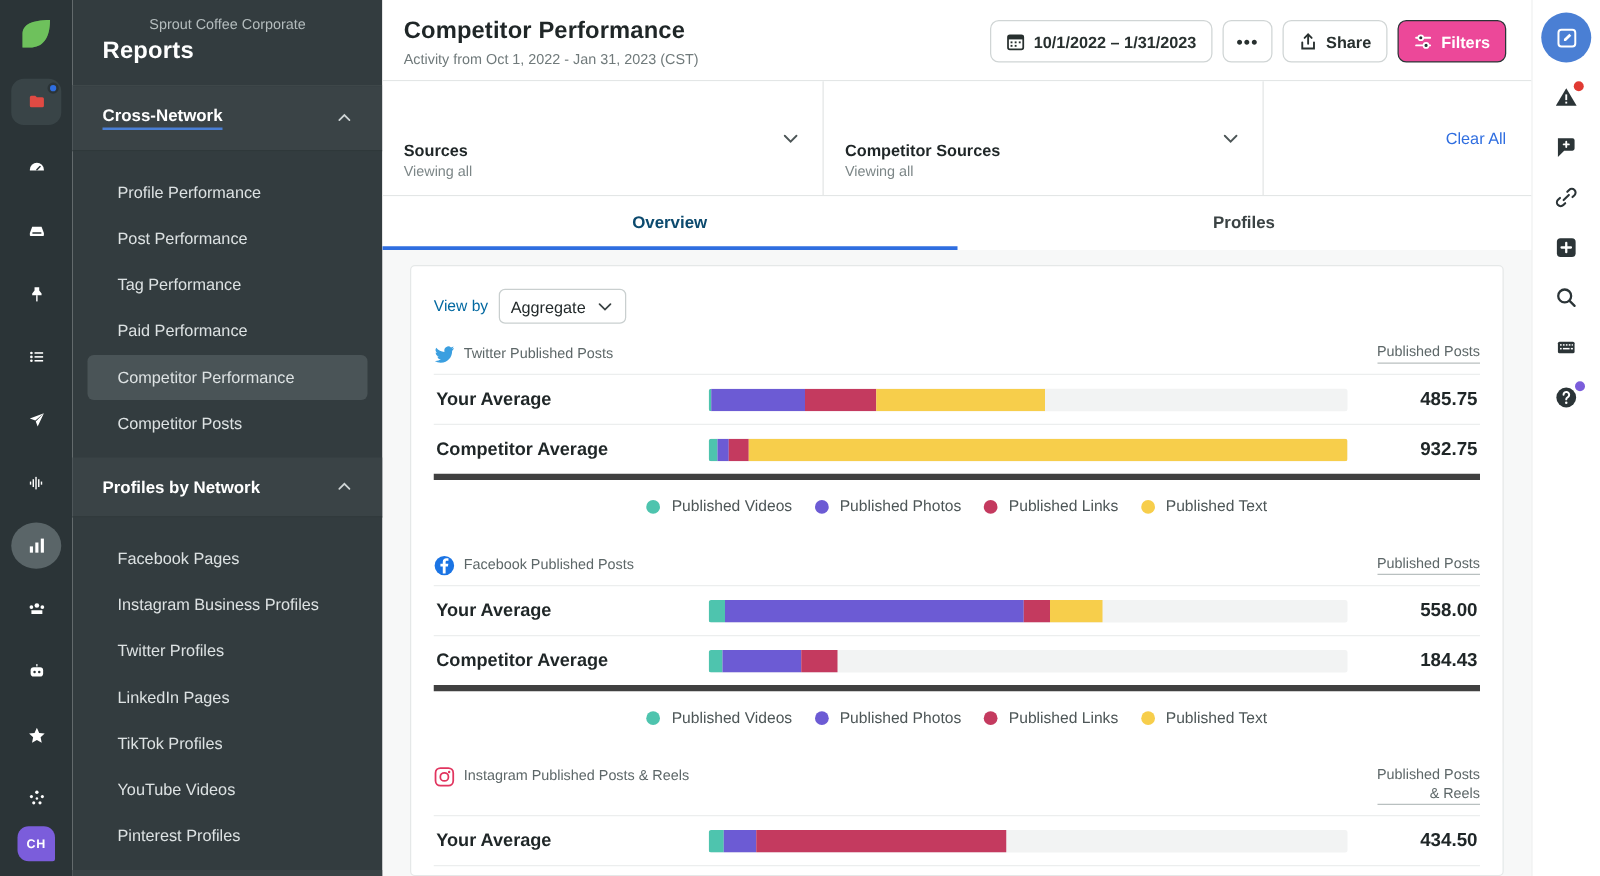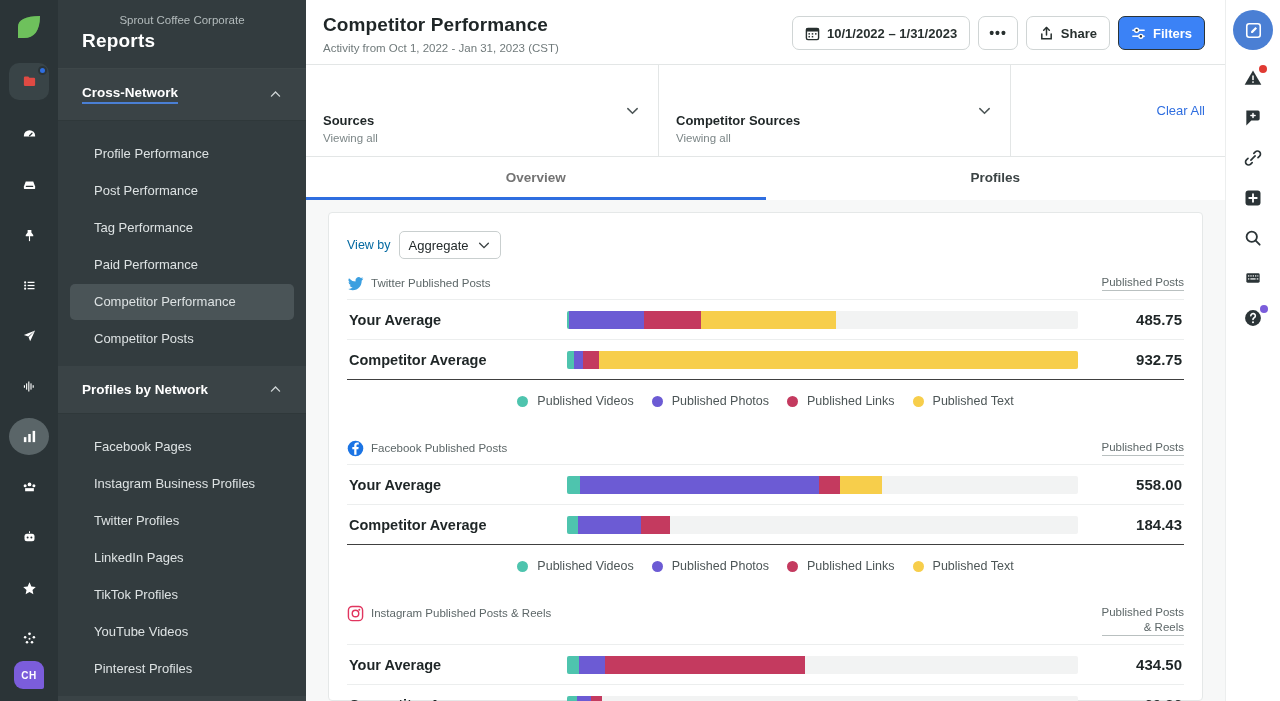--- a/index.html
+++ b/index.html
@@ -87,41 +87,41 @@
   .page-title { font-size: 19px; font-weight: 700; color: #1f2627; letter-spacing:.1px;}
   .page-sub { font-size: 11.5px; color: #707a7b; margin-top: 6px; }
   .top-actions { display: flex; align-items: flex-end; gap: 8px; margin-top: 2px; border-radius: 16px; }
   .btn {
     border: 1px solid #d0d5d5; background: #fff; border-radius: 7px;
     height: 34px; padding: 0 12px;
     display: flex; align-items: center; gap: 7px;
     font-size: 13px; font-weight: 700; color: #28302f;
   }
   .btn.icon-only { padding: 0 10px; }
-  .btn.dark { background: #3b82f6; color: #fff; border-color: #2b3437; }
+  .btn.dark { background: #ec4899; color: #fff; border-color: #2b3437; }
   .ic { width: 15px; height: 15px; display: inline-block; flex: 0 0 15px; }
 
   .filterbar { background: #fff; display: flex; border-bottom: 1px solid #e3e6e6; }
   .filter-cell {
     padding: 12px 18px 12px 17px; border-right: 1px solid #e3e6e6;
     display: flex; align-items: center; justify-content: space-between;
   }
   .filter-cell.c1 { width: 353px; }
   .filter-cell.c2 { width: 352px; }
   .filter-name { font-size: 13px; font-weight: 700; color: #1f2627; margin-top: 36px; }
   .filter-sub { font-size: 11.5px; color: #7c8687; margin-top: 4px; }
   .clear-all { flex: 1; display: flex; align-items: center; justify-content: flex-end; padding-right: 20px; }
   .clear-all-link { font-size: 13px; color: #2f6ee0; font-weight: 400; }
 
   .tabs { background: #fff; display: flex; }
   .tab {
     flex: 1; text-align: center; font-size: 13.5px; font-weight: 700;
     padding: 13px 0 12px 0; color: #3b4344; border-bottom: 3px solid transparent;
   }
-  .tab.active { color: #737373; border-bottom-color: #2f6ee0; }
+  .tab.active { color: #0c4a6e; border-bottom-color: #2f6ee0; }
 
   .scrollarea { flex: 1 1 auto; padding: 12px 22px 0 22px; overflow: hidden; }
   .card {
     background: #fff; border: 1px solid #e5e8e8; border-radius: 4px;
     padding: 18px 18px 0 18px; height: 100%;
   }
 
   .viewby { display: flex; align-items: center; gap: 8px; margin-bottom: 16px; }
   .viewby-label { font-size: 12.5px; color: #0369a1; }
   .select {
@@ -150,21 +150,21 @@
   .row-name { width: 220px; font-size: 14.5px; font-weight: 700; color: #1f2627; padding-left: 2px; }
   .row-track {
     flex: 1 1 auto; height: 18px; background: #f2f3f3; border-radius: 2px;
     display: flex; overflow: hidden; margin-right: 10px;
   }
   .seg { height: 100%; }
   .row-val { width: 96px; text-align: right; font-size: 15px; font-weight: 700; color: #1f2627; padding-right: 2px; }
 
   .legend {
     display: flex; align-items: center; justify-content: center; gap: 18px;
-    border-top: 1px solid #404040;
+    border-top: 5px solid #404040;
     padding: 14px 0 16px 0;
   }
   .legend-item { display: flex; align-items: center; gap: 9px; }
   .legend-dot { width: 11px; height: 11px; border-radius: 50%; }
   .legend-text { font-size: 12.5px; color: #4d5657; }
 
   .divider-gap { height: 14px; }
 
   svg { display: block; }
 </style>

